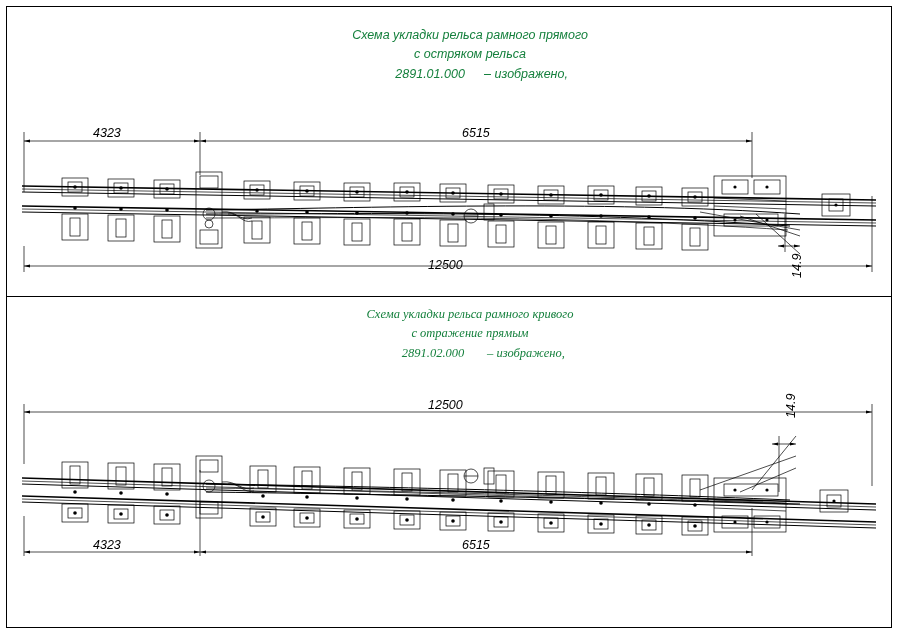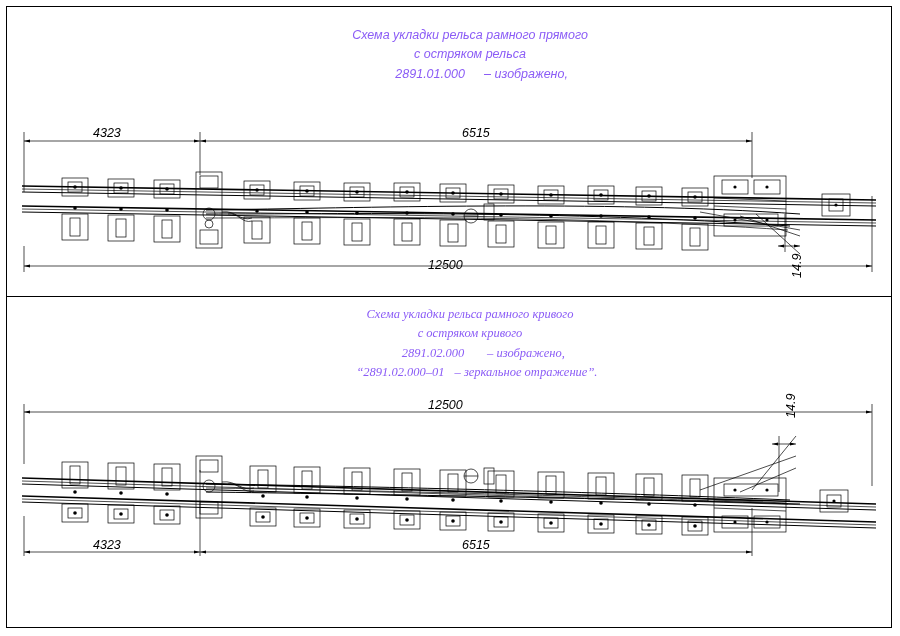--- a/index.html
+++ b/index.html
@@ -31,21 +31,21 @@
     left: 6px;
     width: 886px;
     height: 0;
     border-top: 1px solid #000;
   }
   .title-block {
     position: absolute;
     text-align: center;
     font-style: italic;
     font-size: 12.5px;
-    color: #8b5cf6;
+    color: #15803d;
     line-height: 1.55;
     white-space: nowrap;
   }
   .title-line {
     display: block;
   }
   .title-codeline {
     display: block;
     text-align: center;
     padding-left: 4px;
@@ -90,23 +90,22 @@
     <span class="title-codeline"><span class="code-col">2891.01.000</span><span>– изображено,</span></span>
   </div>
 
   <div class="dim-label" style="left:93px; top:126px;">4323</div>
   <div class="dim-label" style="left:462px; top:126px;">6515</div>
   <div class="dim-label" style="left:428px; top:258px;">12500</div>
   <div class="dim-label vert" style="left:790px; top:278px;">14.9</div>
 
   <div class="title-block" style="left:290px; top:305px; width:360px;font-family:Liberation Serif, serif;">
     <span class="title-line">Схема укладки рельса рамного кривого</span>
-    <span class="title-line">с остряком кривого</span>
+    <span class="title-line">с отражение прямым</span>
     <span class="title-codeline"><span class="code-col">2891.02.000</span><span>– изображено,</span></span>
-    <span class="title-codeline"><span class="code-col">“2891.02.000–01</span><span>– зеркальное отражение”.</span></span>
   </div>
 
   <div class="dim-label" style="left:428px; top:398px;">12500</div>
   <div class="dim-label vert" style="left:784px; top:418px;">14.9</div>
   <div class="dim-label" style="left:93px; top:538px;">4323</div>
   <div class="dim-label" style="left:462px; top:538px;">6515</div>
 
   <svg width="900" height="636" viewBox="0 0 900 636">
     <defs>
       <marker id="arrL" markerWidth="10" markerHeight="8" refX="9" refY="4" orient="auto">

